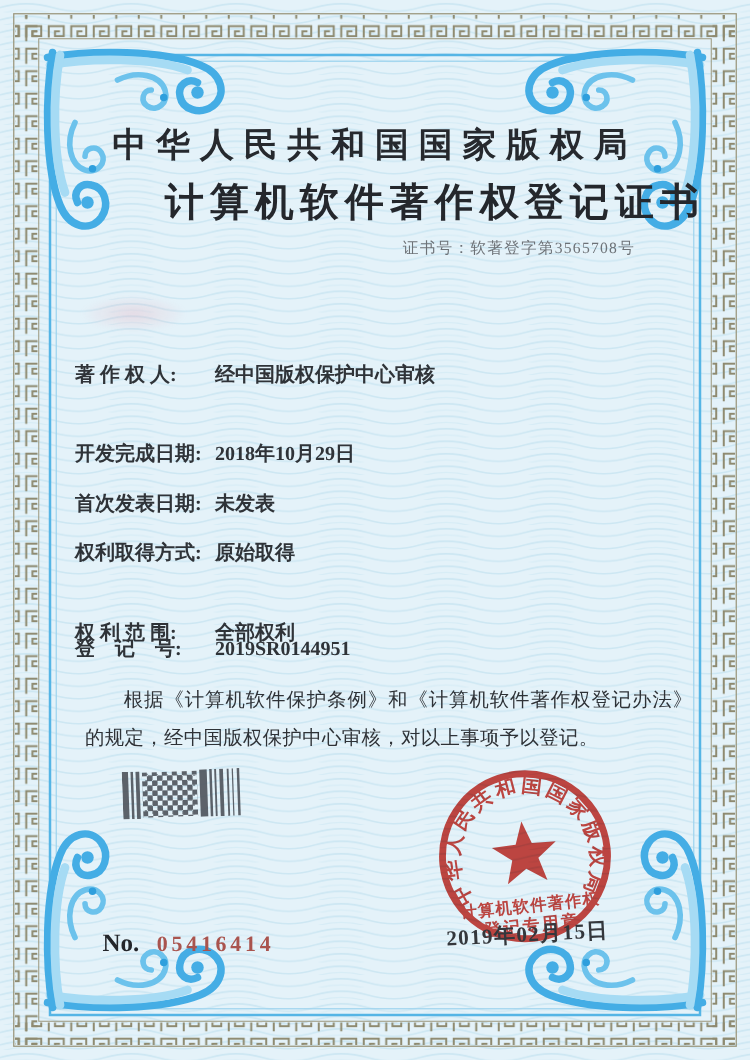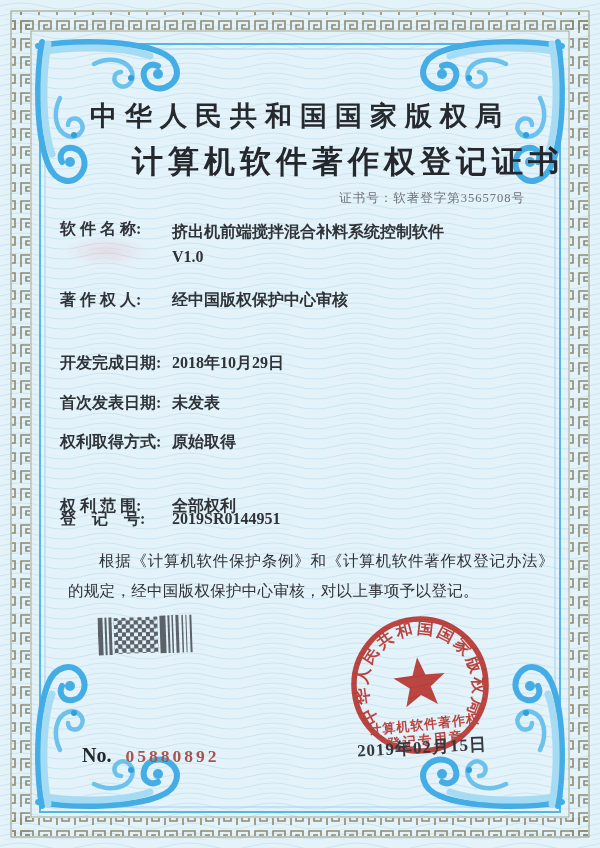--- a/index.html
+++ b/index.html
@@ -4,21 +4,21 @@
 <style>
   html,body{margin:0;padding:0;background:#ffffff;}
   body{width:600px;height:848px;font-family:"Liberation Serif","DejaVu Serif",serif;}
   .cert{position:relative;width:600px;height:848px;overflow:hidden;background:#fde047;}
   .bg{position:absolute;left:0;top:0;}
   .abs{position:absolute;}
   .authority{top:98px;left:0;width:600px;text-align:center;font-size:27px;font-weight:bold;
     letter-spacing:8px;color:#26292e;}
   .title{top:141px;left:0;width:600px;text-align:center;font-size:31px;font-weight:bold;
     letter-spacing:5px;color:#24272c;margin-left:48px;}
-  .certno{top:190px;right:75px;font-size:12.5px;color:#6d7277;letter-spacing:1px;}
+  .certno{top:190px;right:92px;font-size:12.5px;color:#6d7277;letter-spacing:1px;}
   .ghost-stamp{left:64px;top:236px;width:86px;height:30px;border-radius:50%;
     background:radial-gradient(ellipse at center, rgba(236,130,150,.20), rgba(236,130,150,0) 70%);
     filter:blur(1.5px);}
   .row{position:absolute;left:60px;font-size:16px;font-weight:600;color:#2f3338;white-space:nowrap;}
   .lbl{display:inline-block;width:112px;}
   .valblock{display:inline-block;vertical-align:top;white-space:normal;width:360px;line-height:25px;}
   .statement{top:546px;left:68px;width:486px;font-size:15.5px;line-height:30px;
     text-indent:2em;color:#2e3237;font-weight:500;letter-spacing:.3px;text-align:justify;}
   .barcode{top:616px;left:98px;transform:rotate(-2deg);opacity:.88;}
   .seal{top:598px;left:333px;mix-blend-mode:multiply;opacity:.93;}
@@ -90,23 +90,20 @@
   </svg>
 
   <div class="abs authority">中华人民共和国国家版权局</div>
 
   <div class="abs title">计算机软件著作权登记证书</div>
 
   <div class="abs certno"><span>证书号：</span><span>软著登字第3565708号</span></div>
 
   <div class="abs ghost-stamp"></div>
 
-  <div class="row" style="top:219px">
-    <span class="lbl">软 件 名 称:</span><span class="valblock"><span>挤出机前端搅拌混合补料系统控制软件</span><br><span>V1.0</span></span>
-  </div>
 
   <div class="row" style="top:290px">
     <span class="lbl">著 作 权 人:</span><span>经中国版权保护中心审核</span>
   </div>
 
   <div class="row" style="top:353px">
     <span class="lbl">开发完成日期:</span><span>2018年10月29日</span>
   </div>
 
   <div class="row" style="top:393px">
@@ -152,15 +149,15 @@
         <textPath href="#sealArc" startOffset="0">中华人民共和国国家版权局</textPath>
       </text>
       <polygon points="87,59 93.5,77.1 112.7,77.7 97.5,89.4 102.9,107.8 87,97 71.1,107.8 76.5,89.4 61.3,77.7 80.5,77.1" fill="#cf3a33"></polygon>
       <text class="seal-small" x="87" y="131" font-size="13" letter-spacing="1">计算机软件著作权</text>
       <text class="seal-small" x="87" y="147" font-size="13.5" letter-spacing="2">登记专用章</text>
     </g>
   </svg>
 
   <div class="abs seal-date">2019年02月15日</div>
 
-  <div class="abs serial"><span class="serial-label">No.</span><span class="serial-num">05880892</span></div>
+  <div class="abs serial"><span class="serial-label">No.</span><span class="serial-num">05416414</span></div>
 
 </div>
 
 </body></html>

